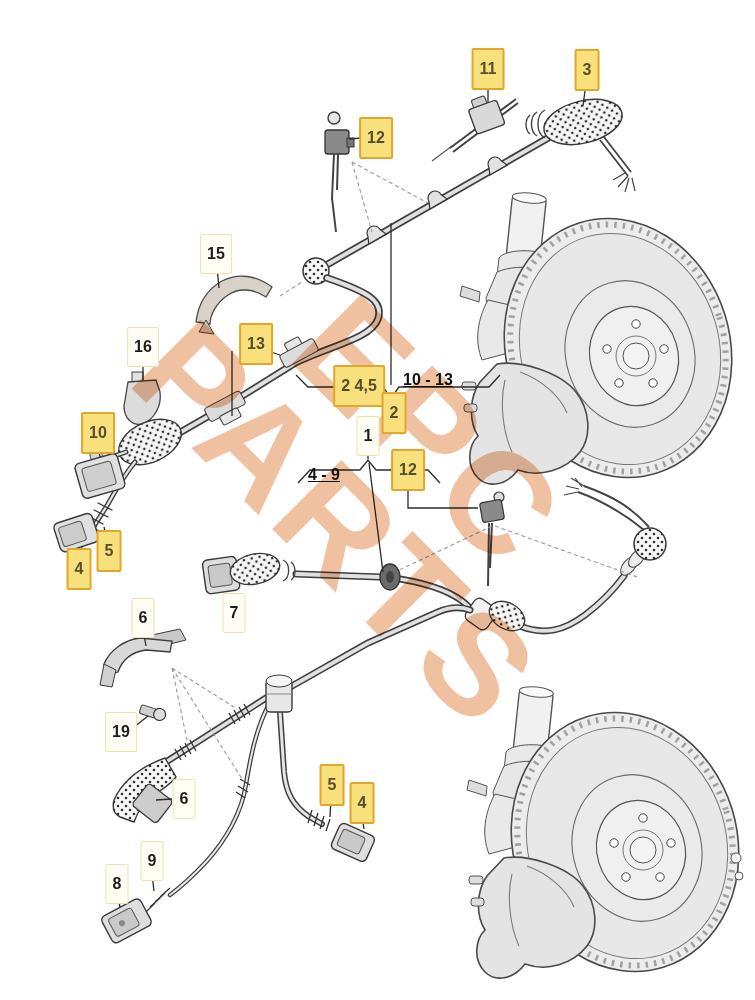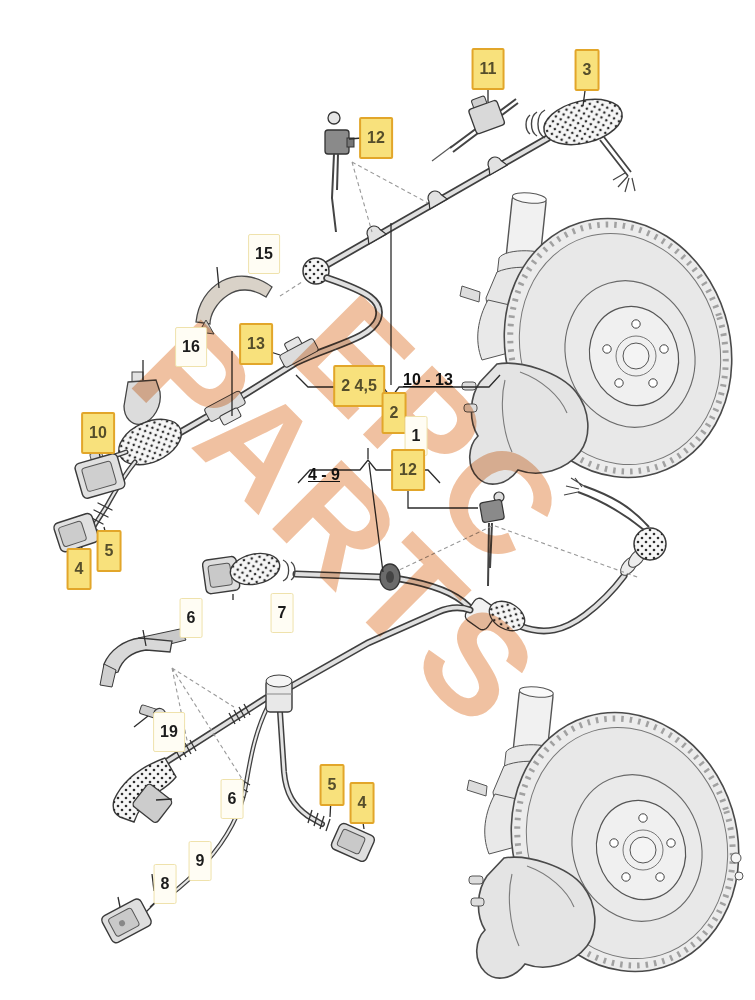--- a/index.html
+++ b/index.html
@@ -11,21 +11,21 @@
     font-family:"Liberation Sans",sans-serif;font-weight:800;font-size:142px;
     letter-spacing:6px;line-height:.92;color:var(--wm,#edb289);opacity:.8;
     mix-blend-mode:multiply;text-align:center;white-space:nowrap;pointer-events:none;}
   #labels-layer{position:absolute;inset:0;}
   .lbl{position:absolute;transform:translate(-50%,-50%);
     font:700 16px "Liberation Sans",sans-serif;white-space:nowrap;
     padding:10px 6px;border-radius:2px;cursor:pointer;}
   .lbl.highlight{background:var(--hl-fill,#f8e17c);border:2px solid var(--hl-border,#e2a62a);
     color:var(--hl-text,#554e2b);}
   .lbl.plain{background:var(--pl-fill,#fffdf4);border:1px solid var(--pl-border,#efe2ac);
-    color:var(--pl-text,#1c1c1c);margin-left:48px;}
+    color:var(--pl-text,#1c1c1c);}
   .lbl.text{background:transparent;border:none;padding:0;color:#111;cursor:default;text-decoration:underline;}
 </style>
 </head>
 <body>
 
 <div class="stage">
 
 <svg class="artwork" width="755" height="1000" viewBox="0 0 755 1000">
   <defs>
     <pattern id="spk" width="8" height="8" patternUnits="userSpaceOnUse">

